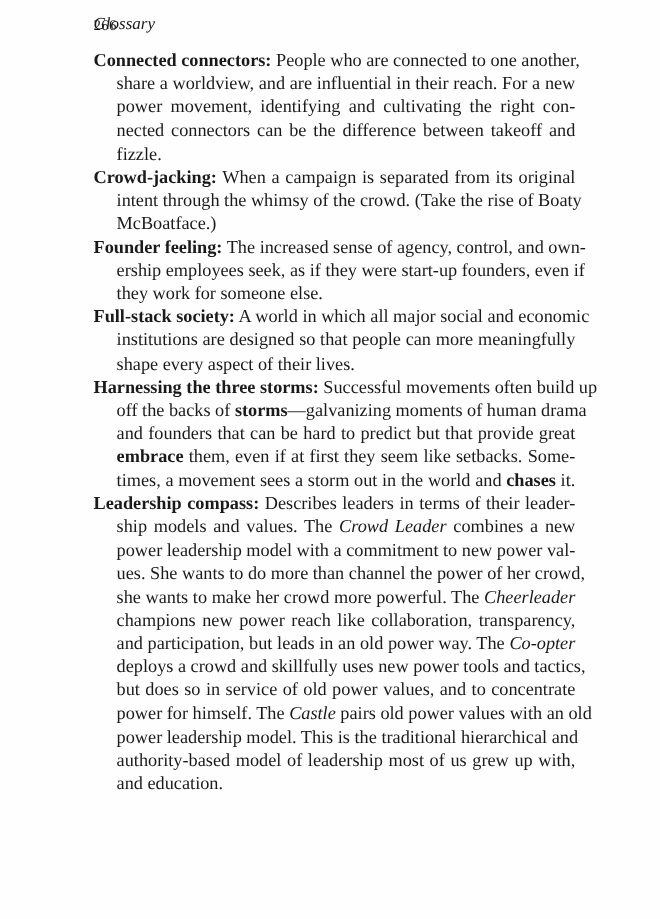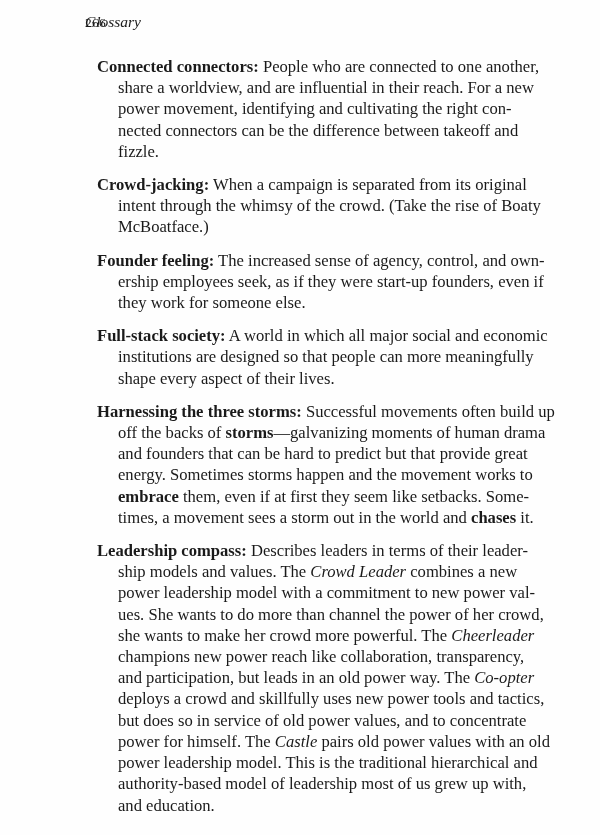--- a/index.html
+++ b/index.html
@@ -40,21 +40,21 @@
     text-align: left;
     font-style: italic;
     font-size: 15.5px;
   }
   .body-text {
     position: absolute;
     top: 44px;
     left: 85px;
     width: 438px;
   }
-  .entry { margin: 12px; }
+  .entry { margin: 0; }
   .line {
     font-size: 16.6px;
     line-height: 21.2px;
     white-space: nowrap;
     padding-left: 21px;
     text-align: justify;
     text-align-last: justify;
   }
   .line.first { padding-left: 0; }
   .line.last {
@@ -92,21 +92,20 @@
       </div>
       <div class="entry">
         <div class="line first"><b>Full-stack society:</b> A world in which all major social and economic</div>
         <div class="line">institutions are designed so that people can more meaningfully</div>
         <div class="line last">shape every aspect of their lives.</div>
       </div>
       <div class="entry">
         <div class="line first"><b>Harnessing the three storms:</b> Successful movements often build up</div>
         <div class="line">off the backs of <b>storms</b>—galvanizing moments of human drama</div>
         <div class="line">and founders that can be hard to predict but that provide great</div>
-        <div class="line">energy. Sometimes storms happen and the movement works to</div>
         <div class="line"><b>embrace</b> them, even if at first they seem like setbacks. Some-</div>
         <div class="line">times, a movement sees a storm out in the world and <b>chases</b> it.</div>
       </div>
       <div class="entry">
         <div class="line first"><b>Leadership compass:</b> Describes leaders in terms of their leader-</div>
         <div class="line">ship models and values. The <i>Crowd Leader</i> combines a new</div>
         <div class="line">power leadership model with a commitment to new power val-</div>
         <div class="line">ues. She wants to do more than channel the power of her crowd,</div>
         <div class="line">she wants to make her crowd more powerful. The <i>Cheerleader</i></div>
         <div class="line">champions new power reach like collaboration, transparency,</div>

